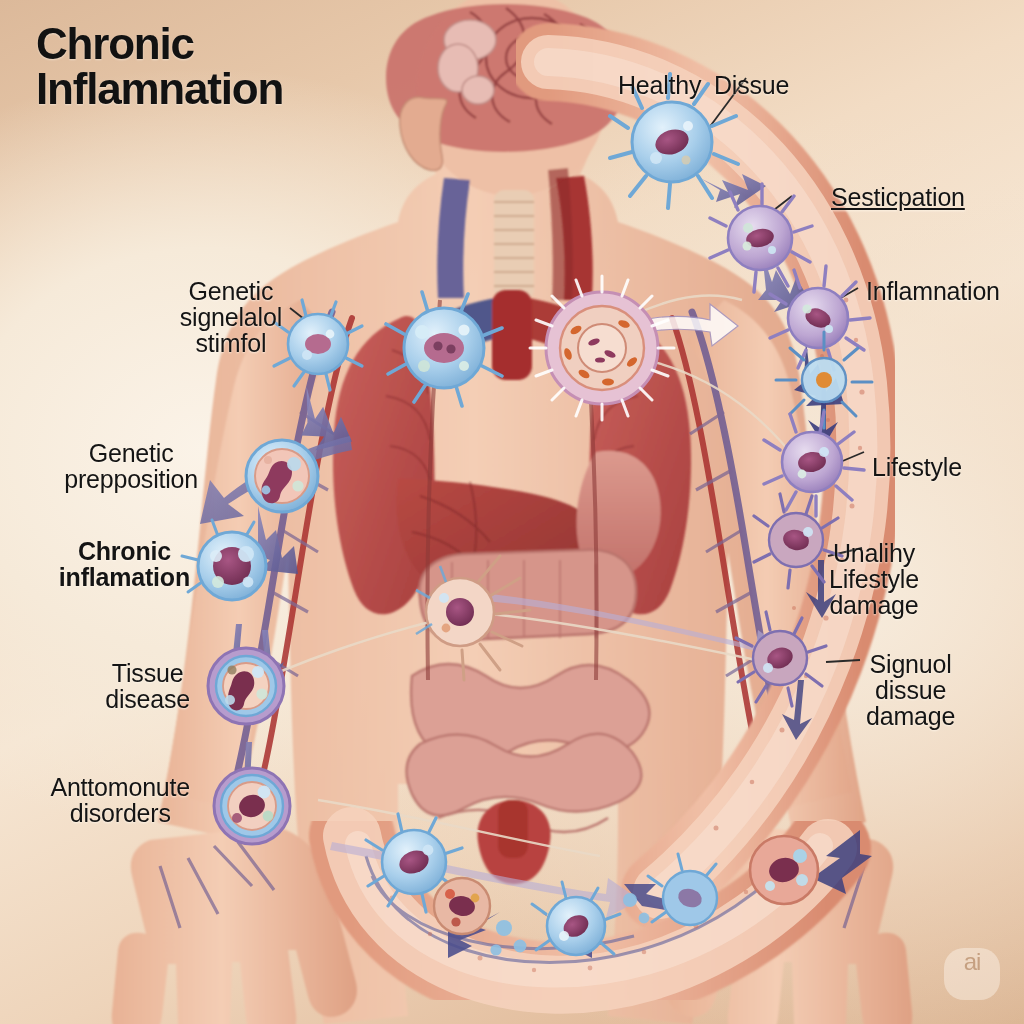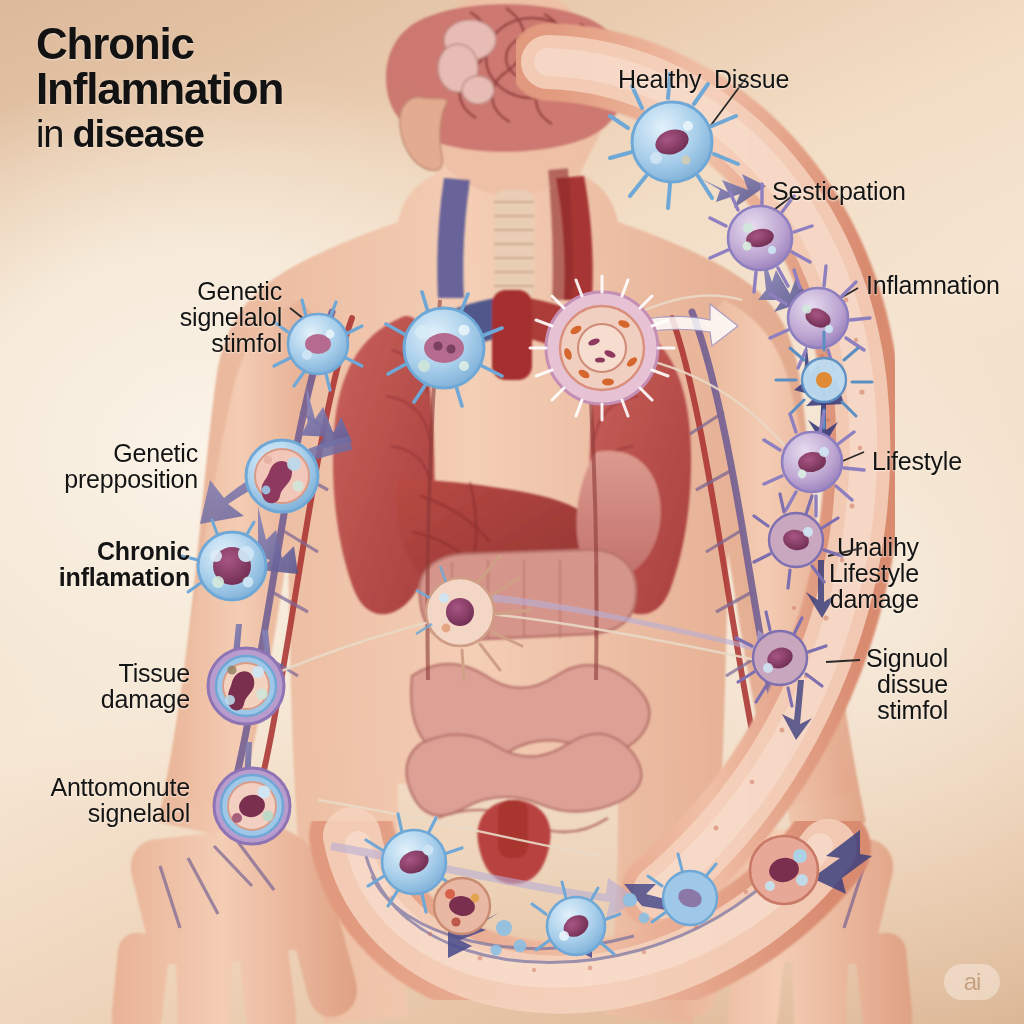--- a/index.html
+++ b/index.html
@@ -6,30 +6,30 @@
   body{width:1024px;height:1024px;overflow:hidden;font-family:"Liberation Sans",sans-serif;}
   #stage{position:relative;width:1024px;height:1024px;overflow:hidden;
     background:
       radial-gradient(ellipse 62% 52% at 20% 44%, #fbf3e8 0%, #f6ead9 38%, rgba(240,216,190,0) 72%),
       radial-gradient(ellipse 70% 60% at 82% 58%, #f7ecdd 0%, rgba(243,225,204,0.55) 46%, rgba(235,205,176,0) 78%),
       linear-gradient(155deg,#dcb99a 0%, #e7c8aa 16%, #f2dcc4 34%, #f6e6d3 50%, #eed4ba 70%, #e2bc9c 88%, #dab492 100%);
   }
   .art{position:absolute;inset:0;}
   .lbl{position:absolute;color:#141414;font-size:25px;line-height:1.04;letter-spacing:-0.2px;
        white-space:pre-line;text-shadow:0 1px 2px rgba(255,248,238,.75);}
-  .lbl.r{text-align:right;}
-  .lbl.l{text-align:right;}
+  .lbl.r{text-align:center;}
+  .lbl.l{text-align:center;margin-top:6px;}
   .lbl.b{font-weight:bold;}
   #title{position:absolute;left:36px;top:22px;color:#121212;letter-spacing:-1.2px;
          text-shadow:0 1px 2px rgba(255,250,242,.5);}
   #title .t1,#title .t2{display:block;font-size:44px;font-weight:bold;line-height:1.02;}
   #title .t3{display:block;font-size:38px;font-weight:400;line-height:1.12;margin-top:1px;}
   #title .t3 b{font-weight:bold;}
-  #wm{position:absolute;right:24px;bottom:24px;width:56px;height:36px;border-radius:20px;
-      background:rgba(255,248,240,.42);display:flex;align-items:center;justify-content:center;
+  #wm{position:absolute;right:24px;bottom:24px;width:56px;height:52px;border-radius:20px;
+      background:rgba(255,248,240,.42);display:flex;align-items:flex-start;justify-content:center;
       color:rgba(190,150,118,.85);font-size:24px;letter-spacing:-1px;}
 </style>
 </head>
 <body>
 
 <div id="stage">
 
   <svg class="art" viewBox="0 0 1024 1024" preserveAspectRatio="none">
     <defs>
       <linearGradient id="skin" x1="0" y1="0" x2="1" y2="0">
@@ -553,45 +553,44 @@
         <circle cx="496" cy="950" r="5.6"></circle>
           <circle cx="630" cy="900" r="7"></circle>
         <circle cx="644" cy="918" r="5.4"></circle>
       </g>
     </g>
   </svg>
 
   <div id="title">
     <span class="t1">Chronic</span>
     <span class="t2">Inflamnation</span>
-    <span class="t3"><span>in </span><b>disease</b></span>
   </div>
 
   <div id="labels">
       <div class="lbl l" style="left: 618px; top: 66px;">Healthy</div>
       <div class="lbl l" style="left: 714px; top: 66px;">Dissue</div>
-      <div class="lbl l" style="left: 772px; top: 178px;">Sesticpation</div>
+      <div class="lbl l" style="left: 831px; top: 178px; text-decoration: underline;">Sesticpation</div>
       <div class="lbl l" style="left: 866px; top: 272px;">Inflamnation</div>
       <div class="lbl l" style="left: 872px; top: 448px;">Lifestyle</div>
       <div class="lbl l" style="left: 829px; top: 534px;">Unalihy
 Lifestyle
 damage</div>
       <div class="lbl l" style="left: 866px; top: 645px;">Signuol
 dissue
-stimfol</div>
+damage</div>
       <div class="lbl r" style="right: 742px; top: 278px;">Genetic
 signelalol
 stimfol</div>
       <div class="lbl r" style="right: 826px; top: 440px;">Genetic
 prepposition</div>
       <div class="lbl r b" style="right: 834px; top: 538px;">Chronic
 inflamation</div>
       <div class="lbl r" style="right: 834px; top: 660px;">Tissue
-damage</div>
+disease</div>
       <div class="lbl r" style="right: 834px; top: 774px;">Anttomonute
-signelalol</div>
+disorders</div>
     </div>
 
   <div id="wm">
     <span>ai</span>
   </div>
 
 </div>
 
 </body></html>

